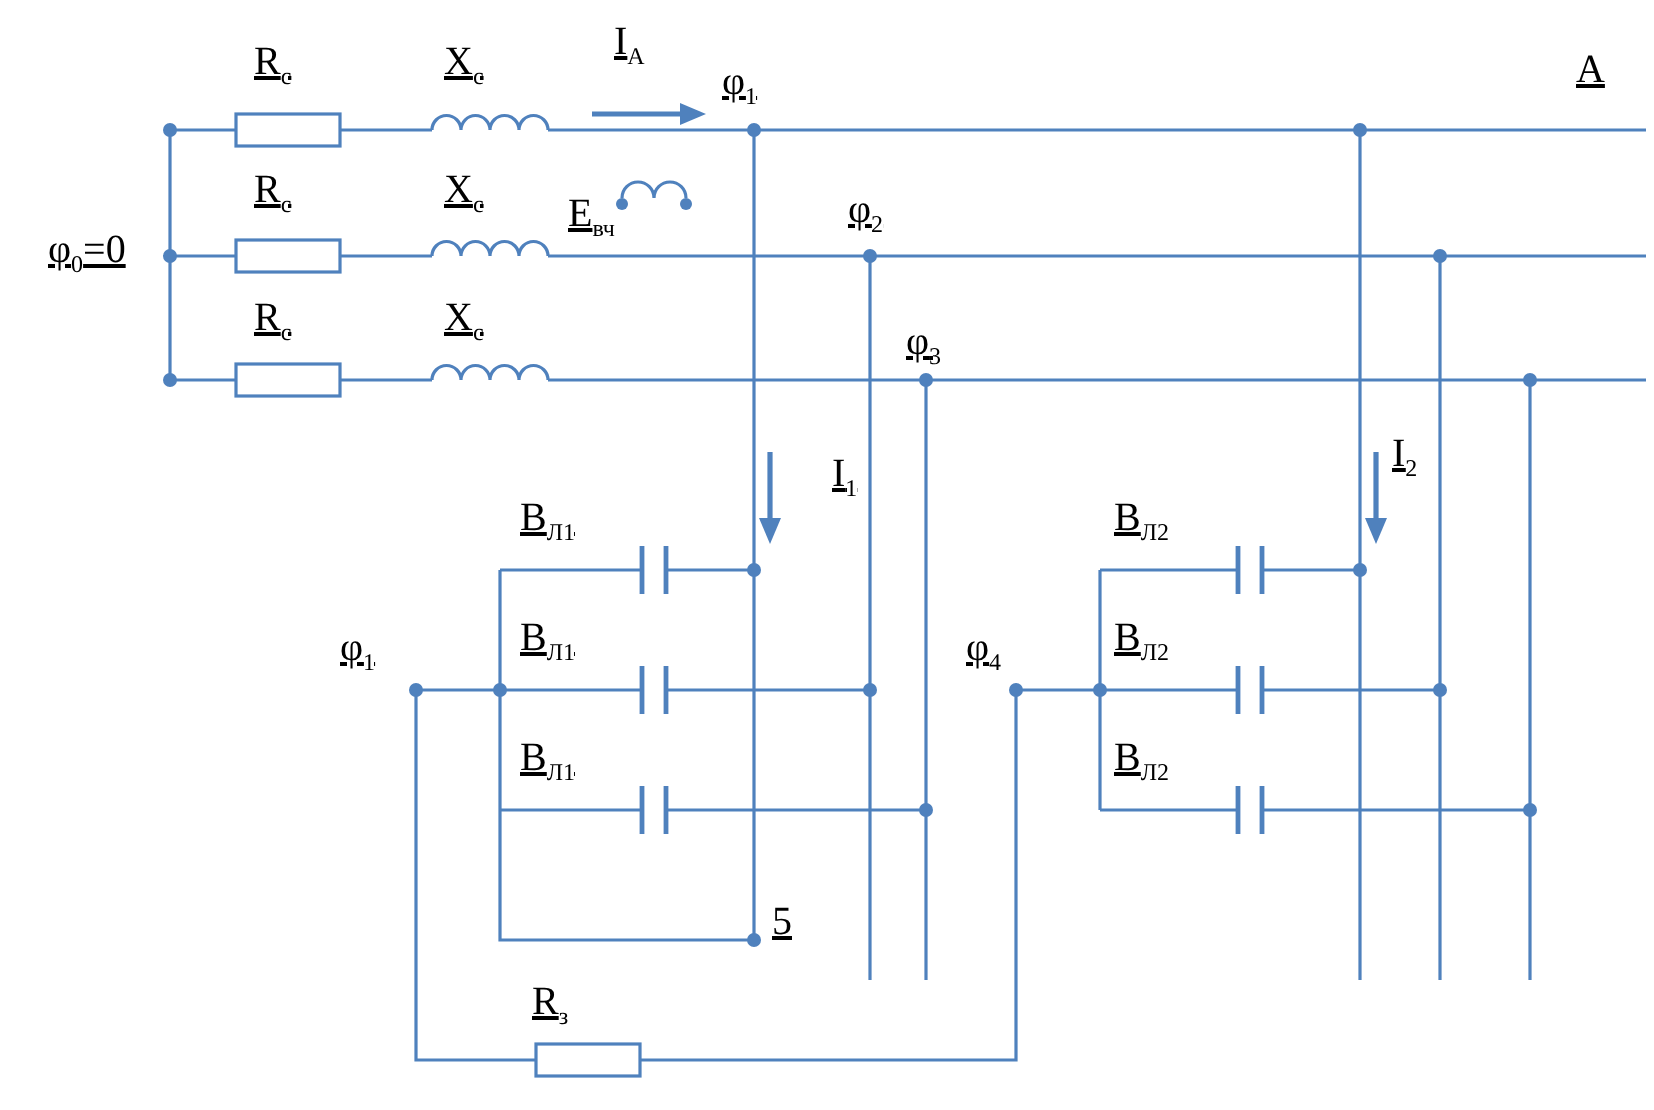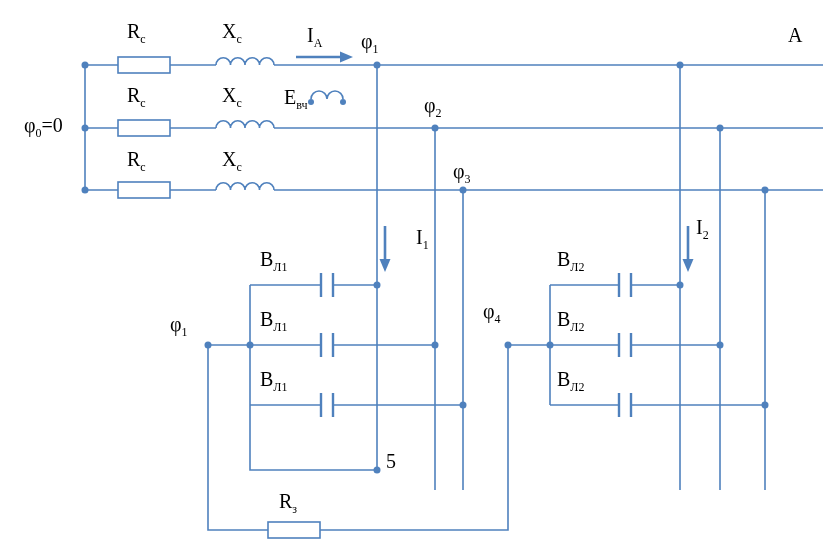--- a/index.html
+++ b/index.html
@@ -22,20 +22,21 @@
   .box{fill:#ffffff;stroke:var(--wire);stroke-width:1.6;}
   .dot{fill:var(--wire);stroke:none;}
   .arrow{stroke:var(--wire);stroke-width:2.6;fill:none;}
   .head{fill:var(--wire);stroke:none;}
   .lbl{
     position:absolute;
     color:var(--text);
     font-size:20px;
     line-height:1.1;
     white-space:nowrap;
+    text-decoration:underline;
   }
   .lbl sub{font-size:12px;line-height:1;}
 </style>
 </head>
 <body>
 
 <div class="stage">
 
   <svg width="827" height="555" viewBox="0 0 827 555">
 
@@ -174,39 +175,39 @@
   <div class="lbl" style="left:24px;top:114px"><span>φ</span><sub>0</sub><span>=0</span></div>
 
   <div class="lbl" style="left:127px;top:20px"><span>R</span><sub>c</sub></div>
   <div class="lbl" style="left:127px;top:84px"><span>R</span><sub>c</sub></div>
   <div class="lbl" style="left:127px;top:148px"><span>R</span><sub>c</sub></div>
 
   <div class="lbl" style="left:222px;top:20px"><span>X</span><sub>c</sub></div>
   <div class="lbl" style="left:222px;top:84px"><span>X</span><sub>c</sub></div>
   <div class="lbl" style="left:222px;top:148px"><span>X</span><sub>c</sub></div>
 
-  <div class="lbl" style="left:307px;top:24px"><span>I</span><sub>A</sub></div>
-  <div class="lbl" style="left:284px;top:86px"><span>E</span><sub>вч</sub></div>
+  <div class="lbl" style="left:307px;top:10px"><span>I</span><sub>A</sub></div>
+  <div class="lbl" style="left:284px;top:96px"><span>E</span><sub>вч</sub></div>
 
   <div class="lbl" style="left:361px;top:30px"><span>φ</span><sub>1</sub></div>
   <div class="lbl" style="left:424px;top:94px"><span>φ</span><sub>2</sub></div>
   <div class="lbl" style="left:453px;top:160px"><span>φ</span><sub>3</sub></div>
 
   <div class="lbl" style="left:416px;top:226px"><span>I</span><sub>1</sub></div>
   <div class="lbl" style="left:696px;top:216px"><span>I</span><sub>2</sub></div>
 
   <div class="lbl" style="left:260px;top:248px"><span>В</span><sub>Л1</sub></div>
   <div class="lbl" style="left:260px;top:308px"><span>В</span><sub>Л1</sub></div>
   <div class="lbl" style="left:260px;top:368px"><span>В</span><sub>Л1</sub></div>
 
   <div class="lbl" style="left:557px;top:248px"><span>В</span><sub>Л2</sub></div>
   <div class="lbl" style="left:557px;top:308px"><span>В</span><sub>Л2</sub></div>
   <div class="lbl" style="left:557px;top:368px"><span>В</span><sub>Л2</sub></div>
 
   <div class="lbl" style="left:170px;top:313px"><span>φ</span><sub>1</sub></div>
-  <div class="lbl" style="left:483px;top:300px"><span>φ</span><sub>4</sub></div>
+  <div class="lbl" style="left:483px;top:313px"><span>φ</span><sub>4</sub></div>
 
   <div class="lbl" style="left:386px;top:450px"><span>5</span></div>
-  <div class="lbl" style="left:279px;top:490px"><span>R</span><sub>з</sub></div>
+  <div class="lbl" style="left:266px;top:490px"><span>R</span><sub>з</sub></div>
 
   <div class="lbl" style="left:788px;top:24px"><span>A</span></div>
 
 </div>
 
 </body></html>

